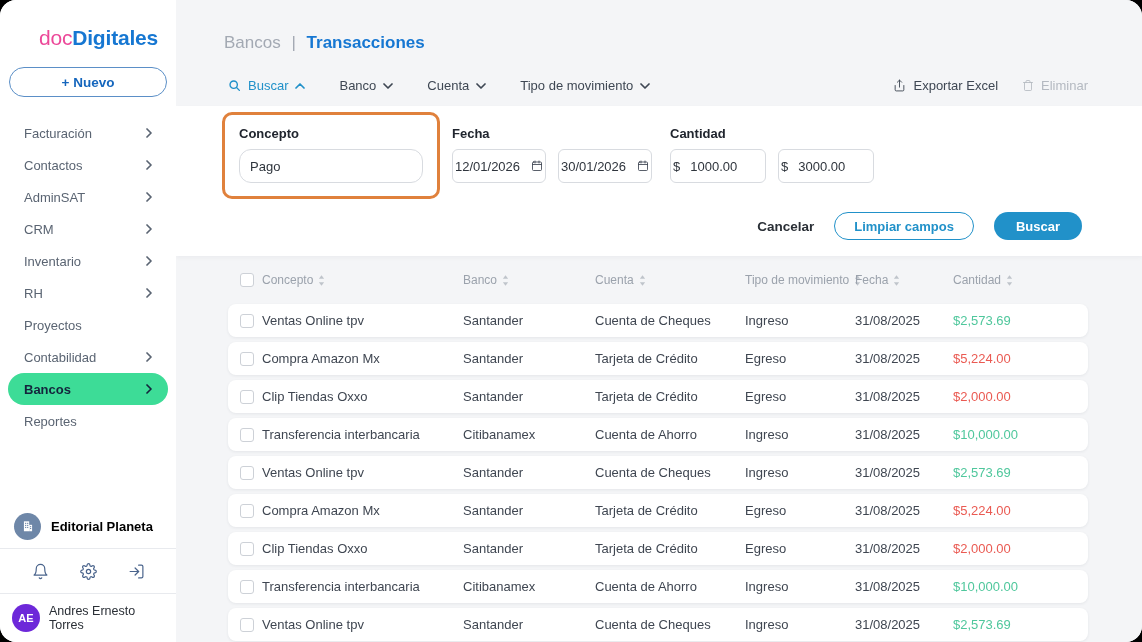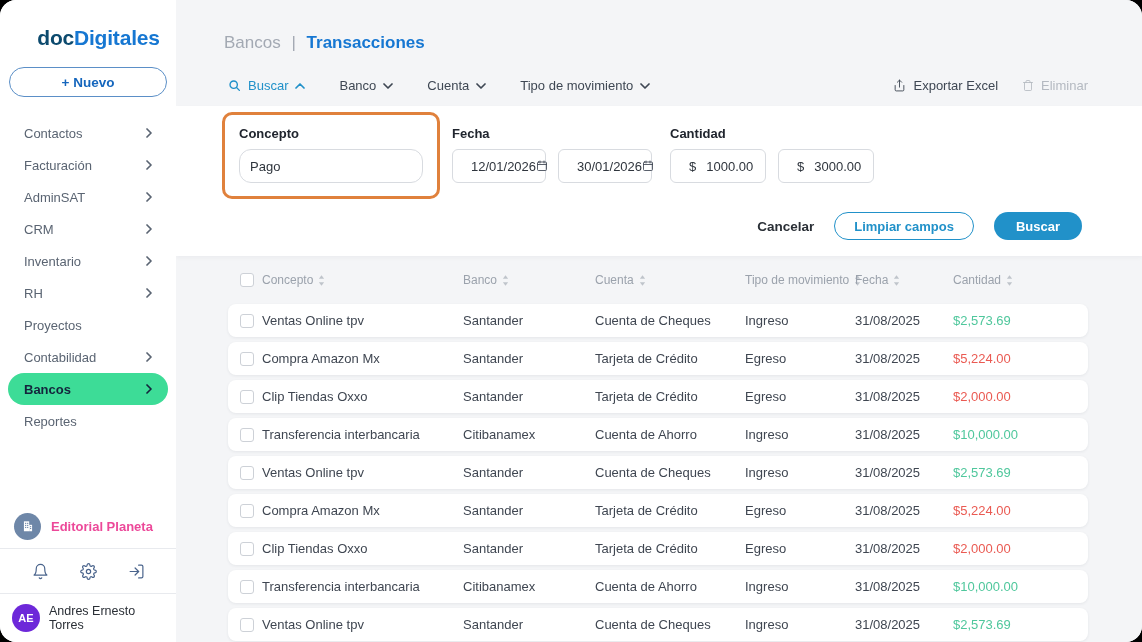--- a/index.html
+++ b/index.html
@@ -14,21 +14,21 @@
     border-radius:16px; overflow:hidden;
     display:flex; background:#f4f5f7;
   }
 
   
   .sidebar {
     width:176px; flex-shrink:0; background:#fff;
     display:flex; flex-direction:column; height:100%;
   }
   .logo { margin:26px auto 0; font-size:21px; letter-spacing:-0.2px; white-space:nowrap; }
-  .logo .pre { color:#0c4a6e; font-weight:700;margin-left:21px; }
+  .logo .pre { color:#ec4899; font-weight:400;margin-left:21px; }
   .logo .suf { color:#1677d2; font-weight:700; }
   .new-btn {
     margin:17px 9px 0; height:30px; border:1px solid #5b8fc7; border-radius:16px;
     background:#fff; color:#1566bd; font-weight:700; font-size:13.5px;
     display:flex; align-items:center; justify-content:center; cursor:pointer;
     font-family:inherit;
   }
   .nav { margin-top:20px; padding:0 8px; display:flex; flex-direction:column; }
   .nav-item {
     height:32px; border-radius:16px; padding:0 16px 0 16px;
@@ -37,21 +37,21 @@
   }
   .nav-item .chev { color:#5a6472; display:flex; }
   .nav-item.active { background:#3ddc97; color:#14243c; font-weight:700; }
   .nav-item.active .chev { color:#14243c; }
   .side-bottom { margin-top:auto; }
   .org-row { height:44px; display:flex; align-items:center; gap:10px; padding:0 14px; cursor:pointer; }
   .org-badge {
     width:27px; height:27px; border-radius:50%; background:#6e87a8;
     display:flex; align-items:center; justify-content:center; flex-shrink:0;
   }
-  .org-name { font-size:13px; font-weight:700; color:#ec4899; }
+  .org-name { font-size:13px; font-weight:700; color:#000000; }
   .side-divider { border-top:1px solid #e8eaee; }
   .icons-row { height:44px; display:flex; align-items:center; justify-content:space-around; padding:0 16px; color:#4a648c; }
   .icons-row .icon-btn { display:flex; cursor:pointer; }
   .user-row { height:48px; display:flex; align-items:center; gap:9px; padding:0 12px; cursor:pointer; }
   .avatar {
     width:28px; height:28px; border-radius:50%; background:#6d28d9; color:#fff;
     font-size:11px; font-weight:700; display:flex; align-items:center; justify-content:center; flex-shrink:0;
   }
   .user-name { font-size:12.5px; color:#2a2f36; }
 
@@ -78,21 +78,21 @@
   .plain-field { padding-top:14px; }
   .field-fecha { margin-left:12px; }
   .field-cantidad { margin-left:18px; }
   .inputs-inline { display:flex; gap:12px; }
   .text-input {
     width:100%; height:34px; border:1px solid #d8dbe0; border-radius:12px;
     padding:0 10px; font-size:13px; color:#2f353d; font-family:inherit; background:#fff;
   }
   .input {
     display:flex; align-items:center; height:34px; border:1px solid #d8dbe0;
-    border-radius:6px; background:#fff; padding:0 18px; font-size:13px; color:#2f353d; cursor:text;
+    border-radius:6px; background:#fff; padding:0 2px; font-size:13px; color:#2f353d; cursor:text;
   }
   .date-input { width:94px; justify-content:space-between; }
   .money-input { width:96px; gap:10px; }
   .cal-icon { color:#3c4350; display:flex; cursor:pointer; }
 
   .actions-row { display:flex; justify-content:flex-end; align-items:center; gap:20px; margin-top:13px; }
   .link-btn { font-size:13.5px; font-weight:700; color:#2a2f36; background:none; border:none; cursor:pointer; font-family:inherit; }
   .outline-btn {
     height:28px; padding:0 19px; border-radius:15px; border:1px solid #2191c9;
     background:#fff; color:#2191c9; font-size:13px; font-weight:700; cursor:pointer; font-family:inherit;
@@ -133,29 +133,29 @@
 <div class="window">
 
   <aside class="sidebar">
     <div class="logo">
       <span class="pre">doc</span><span class="suf">Digitales</span>
     </div>
     <button class="new-btn">+ Nuevo</button>
 
     <nav class="nav">
       <div class="nav-item">
+        <span>Facturación</span>
+        <span class="chev">
+            <svg class="stroke-ic" width="6" height="10" viewBox="0 0 6 10">
+              <path d="M1 1l4 4-4 4"></path>
+            </svg>
+          </span>
+      </div>
+      <div class="nav-item">
         <span>Contactos</span>
-        <span class="chev">
-            <svg class="stroke-ic" width="6" height="10" viewBox="0 0 6 10">
-              <path d="M1 1l4 4-4 4"></path>
-            </svg>
-          </span>
-      </div>
-      <div class="nav-item">
-        <span>Facturación</span>
         <span class="chev">
             <svg class="stroke-ic" width="6" height="10" viewBox="0 0 6 10">
               <path d="M1 1l4 4-4 4"></path>
             </svg>
           </span>
       </div>
       <div class="nav-item">
         <span>AdminSAT</span>
         <span class="chev">
             <svg class="stroke-ic" width="6" height="10" viewBox="0 0 6 10">

